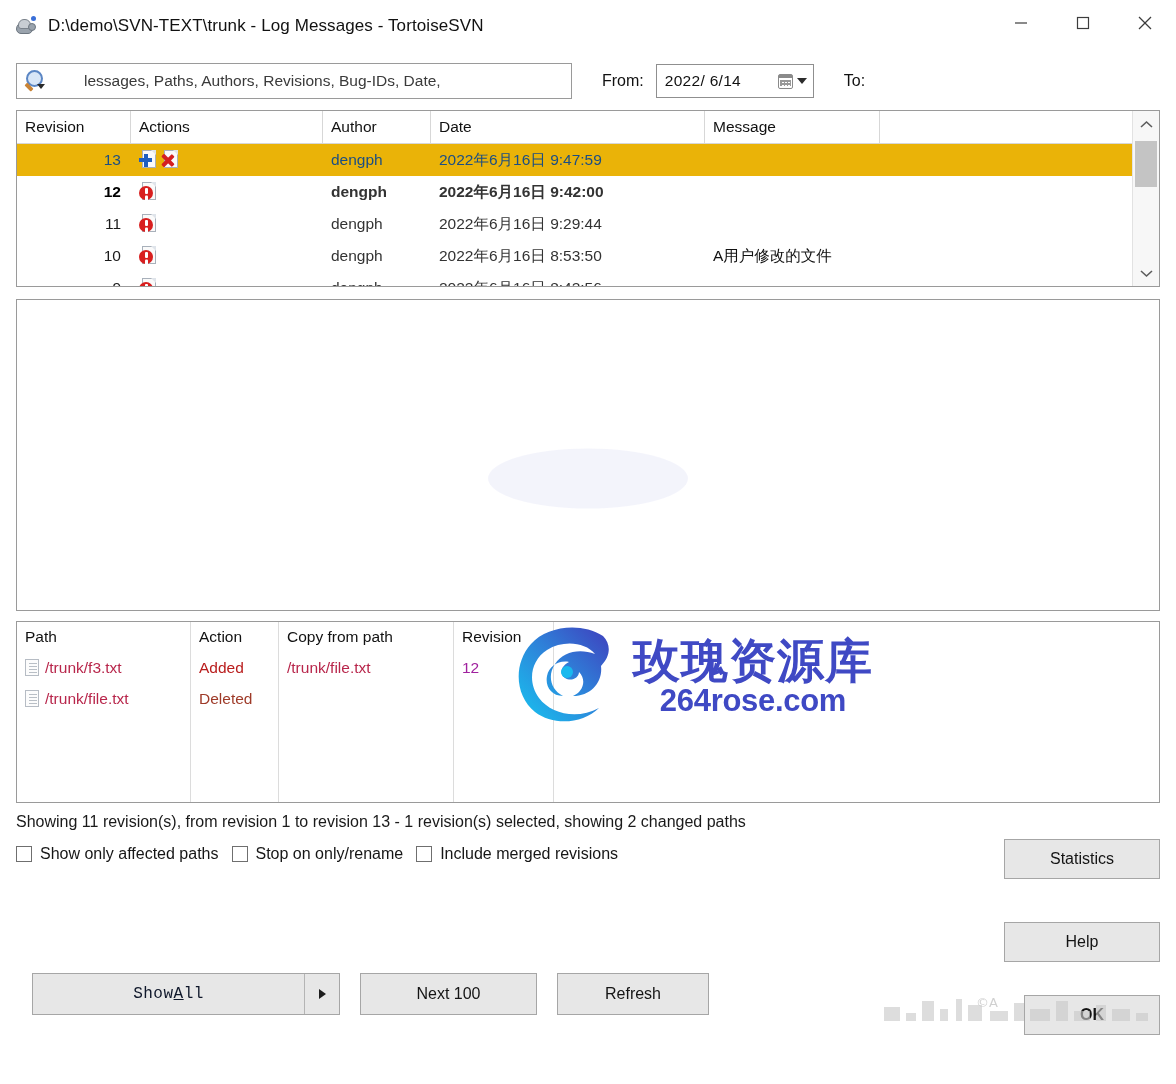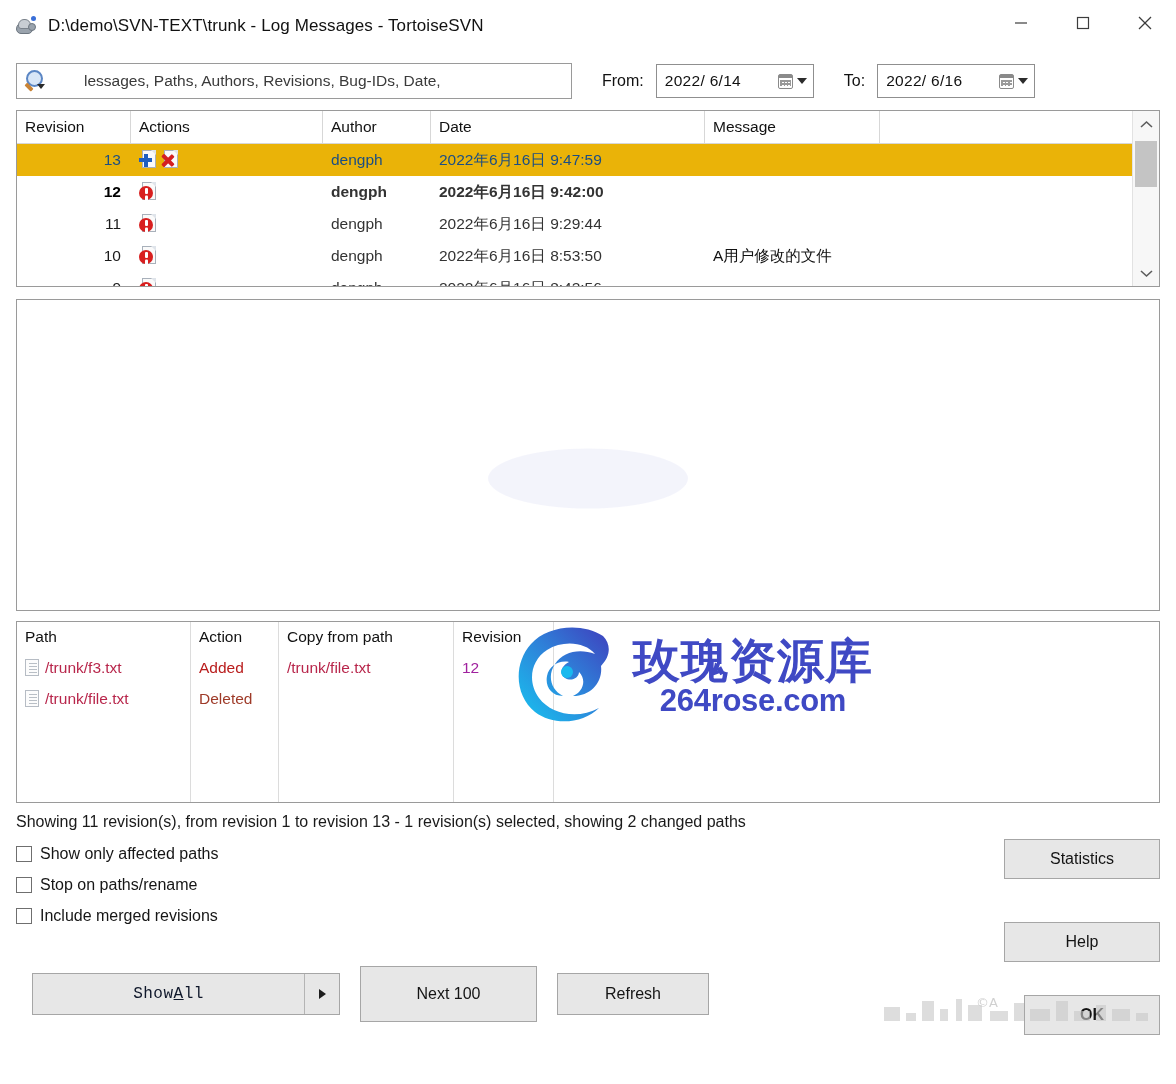--- a/index.html
+++ b/index.html
@@ -477,21 +477,21 @@
     margin: 10px 16px 0 16px;
     font-size: 16px;
     color: #1a1a1a;
     white-space: nowrap;
   }
   .lowerzone {
     position: relative;
     margin: 8px 16px 0 16px;
     height: 196px;
   }
-  .checks { display: flex; flex-direction: column; gap: 13px; padding-top: 6px; }
+  .checks { display: flex; flex-direction: row; gap: 13px; padding-top: 6px; }
   .chkrow { display: flex; align-items: center; gap: 8px; }
   .chkbox {
     width: 16px; height: 16px;
     border: 1px solid #6f6f6f;
     background: #fff;
     box-sizing: border-box;
     flex: 0 0 auto;
   }
   .chklabel { font-size: 16px; color: #161616; white-space: nowrap; }
 
@@ -550,21 +550,21 @@
     display: flex;
     align-items: center;
     justify-content: center;
   }
   .tri-right {
     width: 0; height: 0;
     border-top: 5px solid transparent;
     border-bottom: 5px solid transparent;
     border-left: 7px solid #1d1d1d;
   }
-  .btn-next { width: 177px; height: 56px; }
+  .btn-next { width: 177px; height: 42px; }
   .btn-refresh { width: 152px; height: 42px; }
   .btn-ok {
     position: absolute;
     right: 0; bottom: 0;
     width: 136px; height: 40px;
     font-weight: bold;
   }
 
   .blurmark {
     position: absolute;
@@ -620,27 +620,20 @@
   <div class="date-label">From:</div>
   <div class="date-box">
     <span class="date-val">2022/ 6/14</span>
     <span class="date-ctl">
       <span class="cal-icon"></span>
       <span class="dd-arrow"></span>
     </span>
   </div>
 
   <div class="date-label">To:</div>
-  <div class="date-box">
-    <span class="date-val">2022/ 6/16</span>
-    <span class="date-ctl">
-      <span class="cal-icon"></span>
-      <span class="dd-arrow"></span>
-    </span>
-  </div>
 </div>
 
 <div class="loglist">
   <div class="loglist-inner">
     <div class="lt-header">
       <div class="th c-rev">Revision</div>
       <div class="th c-act">Actions</div>
       <div class="th c-auth">Author</div>
       <div class="th c-date">Date</div>
       <div class="th c-msg">Message</div>
@@ -821,21 +814,21 @@
 <div class="statusline">Showing 11 revision(s), from revision 1 to revision 13 - 1 revision(s) selected, showing 2 changed paths</div>
 
 <div class="lowerzone">
   <div class="checks">
     <div class="chkrow">
       <span class="chkbox"></span>
       <span class="chklabel">Show only affected paths</span>
     </div>
     <div class="chkrow">
       <span class="chkbox"></span>
-      <span class="chklabel">Stop on paths/rename</span>
+      <span class="chklabel">Stop on only/rename</span>
     </div>
     <div class="chkrow">
       <span class="chkbox"></span>
       <span class="chklabel">Include merged revisions</span>
     </div>
   </div>
 
   <div class="rightbtns">
     <div class="btn btn-wide">Statistics</div>
     <div class="btn btn-wide">Help</div>

